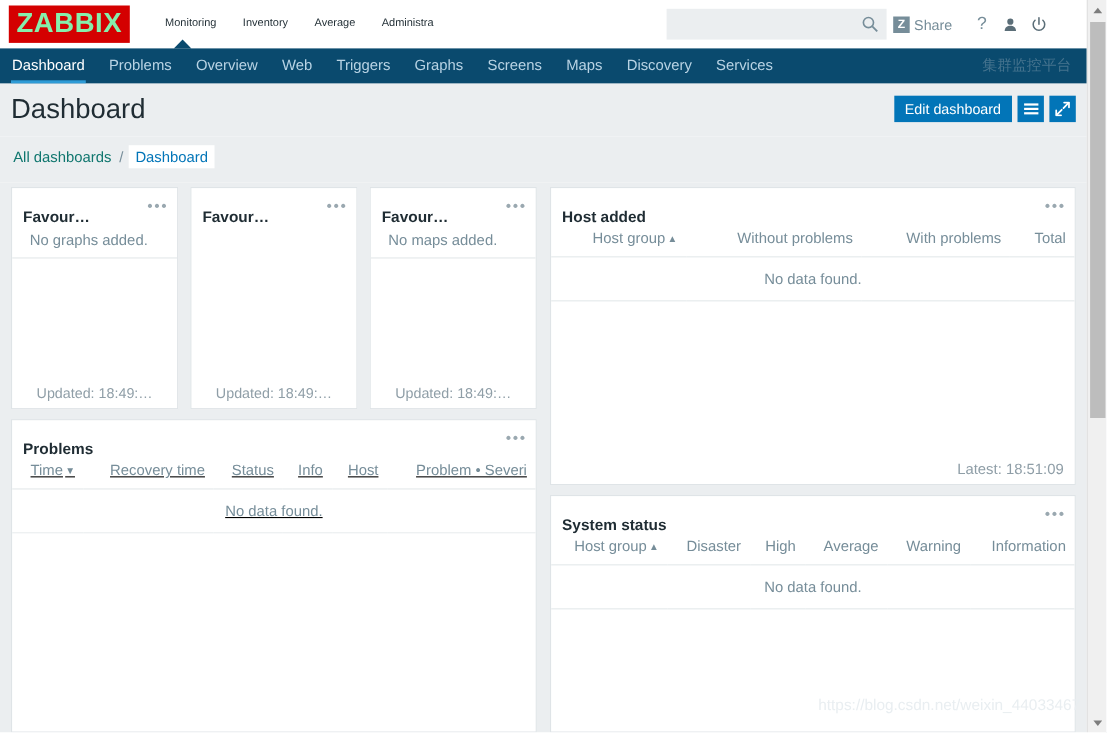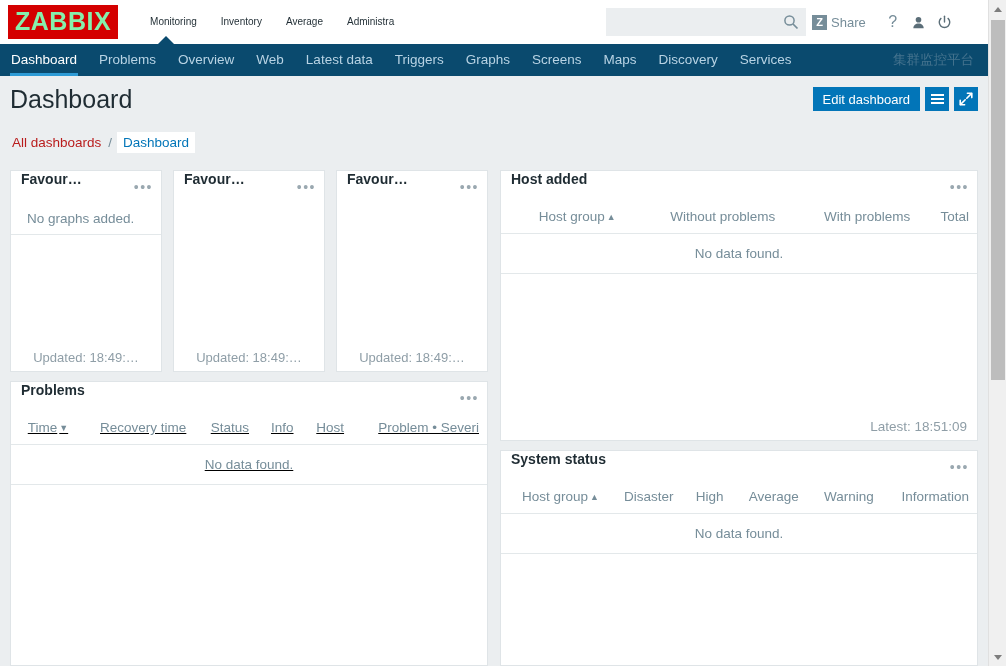--- a/index.html
+++ b/index.html
@@ -221,21 +221,21 @@
     background: #ebeef0;
   }
   .breadcrumb {
     position: absolute;
     left: 10px; top: 8px;
     display: flex;
     align-items: center;
     font-size: 13.5px;
   }
   .crumb-link {
-    color: #b91c1c;
+    color: #0f766e;
     cursor: pointer;
     padding: 3px 2px;
   }
   .crumb-sep {
     color: #768d99;
     margin: 0 5px;
   }
   .crumb-current {
     color: #0275b8;
     background: #ffffff;
@@ -253,21 +253,21 @@
     overflow: hidden;
   }
   .widget {
     position: absolute;
     background: #ffffff;
     border: 1px solid #dfe4e7;
   }
   .w-head {
     height: 34px;
     display: flex;
-    align-items: flex-start;
+    align-items: flex-end;
     padding: 0 10px;
     position: relative;
   }
   .w-title {
     font-size: 14px;
     font-weight: bold;
     color: #1f2c33;
     white-space: nowrap;
     overflow: hidden;
     text-overflow: ellipsis;
@@ -447,21 +447,20 @@
         </svg>
       </div>
     </div>
   </div>
 
   <div class="subnav">
     <div class="subnav-item active">Dashboard</div>
     <div class="subnav-item">Problems</div>
     <div class="subnav-item">Overview</div>
     <div class="subnav-item">Web</div>
-    <div class="subnav-item">Latest data</div>
     <div class="subnav-item">Triggers</div>
     <div class="subnav-item">Graphs</div>
     <div class="subnav-item">Screens</div>
     <div class="subnav-item">Maps</div>
     <div class="subnav-item">Discovery</div>
     <div class="subnav-item">Services</div>
     <div class="subnav-brand">集群监控平台</div>
   </div>
 
   <div class="pagehead">
@@ -516,20 +515,21 @@
         <div class="fav-updated">Updated: 18:49:…</div>
       </div>
     </div>
 
     <div class="widget" style="left:336px; top:4px; width:152px; height:202px;">
       <div class="w-head">
         <span class="w-title">Favour…</span>
         <span class="w-menu">•••</span>
       </div>
       <div class="w-body">
+        <div class="empty-msg">No maps added.</div>
         <div class="fav-updated">Updated: 18:49:…</div>
       </div>
     </div>
 
     <div class="widget" style="left:10px; top:215px; width:478px; height:285px;">
       <div class="w-head">
         <span class="w-title">Problems</span>
         <span class="w-menu">•••</span>
       </div>
       <div class="w-body">
@@ -607,20 +607,21 @@
             <tr class="nodata-row">
               <td colspan="6">No data found.</td>
             </tr>
           </tbody>
         </table>
       </div>
     </div>
 
   </div>
 
+  <div class="watermark">https://blog.csdn.net/weixin_44033467</div>
 
   <div class="scrollbar">
     <div class="sb-arrow up">
       <span class="sb-tri-up"></span>
     </div>
     <div class="sb-thumb"></div>
     <div class="sb-arrow down">
       <span class="sb-tri-down"></span>
     </div>
   </div>

